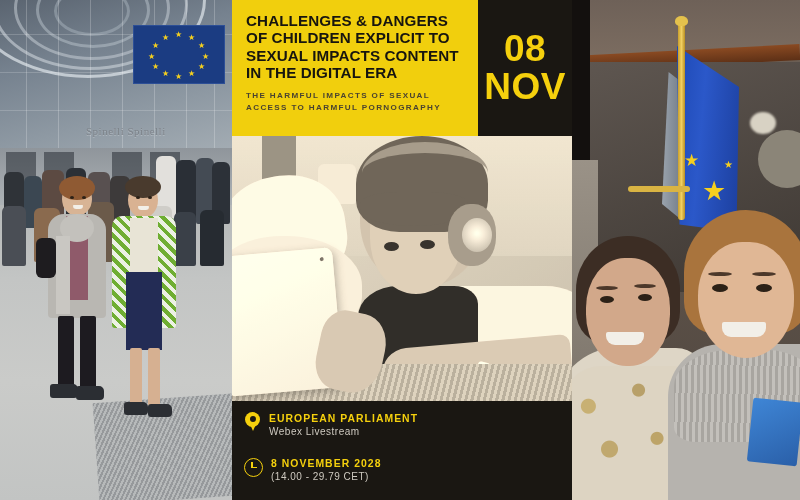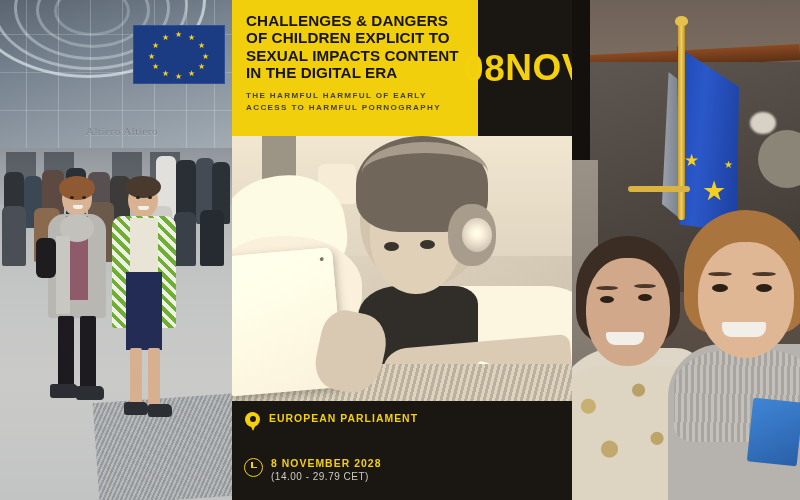--- a/index.html
+++ b/index.html
@@ -47,21 +47,21 @@
 
   
   .hdr{position:absolute;left:0;top:0;width:340px;height:136px;}
   .hdr-yellow{position:absolute;left:0;top:0;width:246px;height:136px;background:#f1cf0d;}
   .hdr-dark{position:absolute;left:246px;top:0;width:94px;height:136px;background:#1a1712;}
   .title{position:absolute;left:14px;top:12px;width:226px;color:#17150f;
     font-weight:bold;font-size:15.2px;line-height:17.4px;letter-spacing:.1px;}
   .subtitle{position:absolute;left:14px;top:90px;width:224px;color:#4a4330;
     font-size:8.1px;line-height:11.6px;letter-spacing:1.35px;font-weight:bold;}
   .datebox{position:absolute;left:246px;top:0;width:94px;height:136px;
-    display:flex;flex-direction:row;align-items:center;justify-content:center;}
+    display:flex;flex-direction:column;align-items:center;justify-content:center;}
   .date-day{color:#f5d00d;font-weight:bold;font-size:37px;line-height:37px;letter-spacing:.5px;}
   .date-mon{color:#f5d00d;font-weight:bold;font-size:37px;line-height:40px;letter-spacing:.5px;}
 
   .kidphoto{position:absolute;left:0;top:136px;width:340px;height:265px;overflow:hidden;
     background:linear-gradient(150deg,#cfc8b4 0%,#c2baa4 45%,#b3aa92 100%);
     filter:sepia(.55) saturate(.55) contrast(1.02);}
   .bedwall{position:absolute;left:0;top:0;width:340px;height:120px;
     background:linear-gradient(#d4cdb8,#c6bfa9);}
   .headboard{position:absolute;left:30px;top:0;width:34px;height:64px;
     background:#8d8571;border-radius:0 0 4px 4px;}
@@ -220,21 +220,21 @@
           <div class="eu-star" style="left:68px;top:27px">★</div>
           <div class="eu-star" style="left:64px;top:37px">★</div>
           <div class="eu-star" style="left:54px;top:44px">★</div>
           <div class="eu-star" style="left:41px;top:47px">★</div>
           <div class="eu-star" style="left:28px;top:44px">★</div>
           <div class="eu-star" style="left:18px;top:37px">★</div>
           <div class="eu-star" style="left:14px;top:27px">★</div>
           <div class="eu-star" style="left:18px;top:16px">★</div>
           <div class="eu-star" style="left:28px;top:8px">★</div>
         </div>
-        <div class="spinelli">Altiero Altiero</div>
+        <div class="spinelli">Spinelli Spinelli</div>
       </div>
       <div class="ep-entrance"></div>
       <div class="ep-door" style="left:6px"></div>
       <div class="ep-door" style="left:44px"></div>
       <div class="ep-door" style="left:112px"></div>
       <div class="ep-door" style="left:150px"></div>
       <div class="plaza"></div>
       <div class="grate"></div>
 
       <div class="crowd" style="left:4px;top:172px;width:20px;height:56px;background:#2f3338"></div>
@@ -296,21 +296,21 @@
       <div class="hdr-dark"></div>
 
       <div class="title">
         <div>CHALLENGES &amp; DANGERS</div>
         <div>OF CHILDREN EXPLICIT TO</div>
         <div>SEXUAL IMPACTS CONTENT</div>
         <div>IN THE DIGITAL ERA</div>
       </div>
 
       <div class="subtitle">
-        <div>THE HARMFUL HARMFUL OF EARLY</div>
+        <div>THE HARMFUL IMPACTS OF SEXUAL</div>
         <div>ACCESS TO HARMFUL PORNOGRAPHY</div>
       </div>
 
       <div class="datebox">
         <div class="date-day">08</div>
         <div class="date-mon">NOV</div>
       </div>
     </div>
 
     <div class="kidphoto">
@@ -340,20 +340,21 @@
     <div class="infobar">
 
       <div class="info-row row-loc">
         <div class="pin">
             <b></b>
             <i></i>
             <s></s>
           </div>
         <div>
           <div class="txt-strong">EUROPEAN PARLIAMENT</div>
+          <div class="txt-sub">Webex Livestream</div>
         </div>
       </div>
 
       <div class="info-row row-time">
         <div class="clock">
             <u></u>
             <o></o>
           </div>
         <div>
           <div class="txt-strong">8 NOVEMBER 2028</div>

